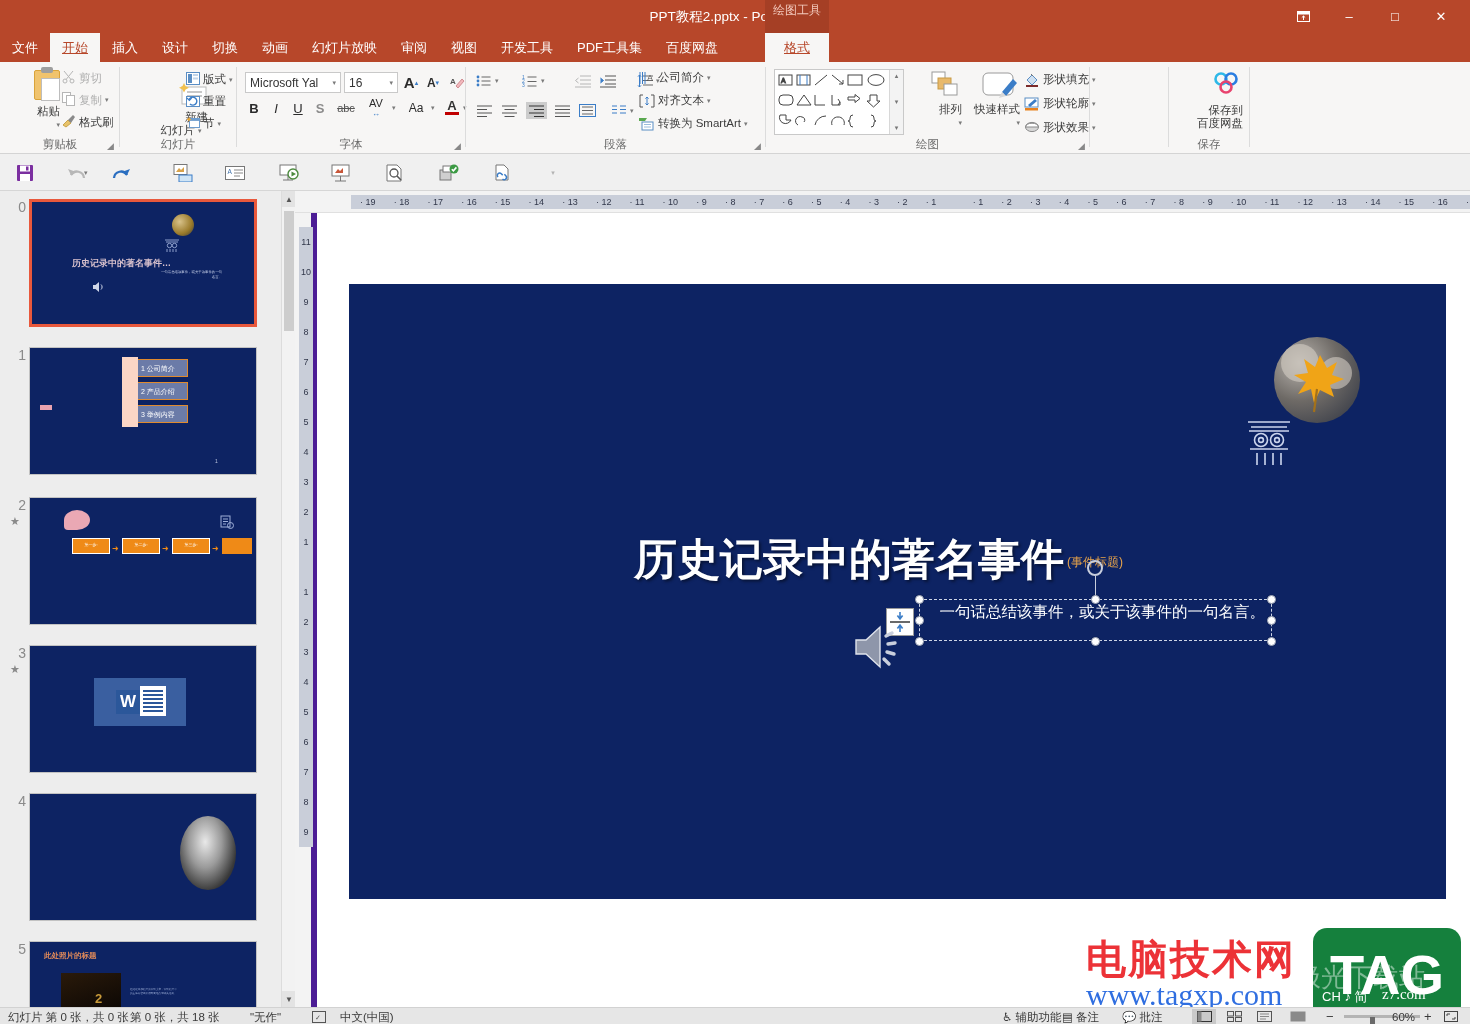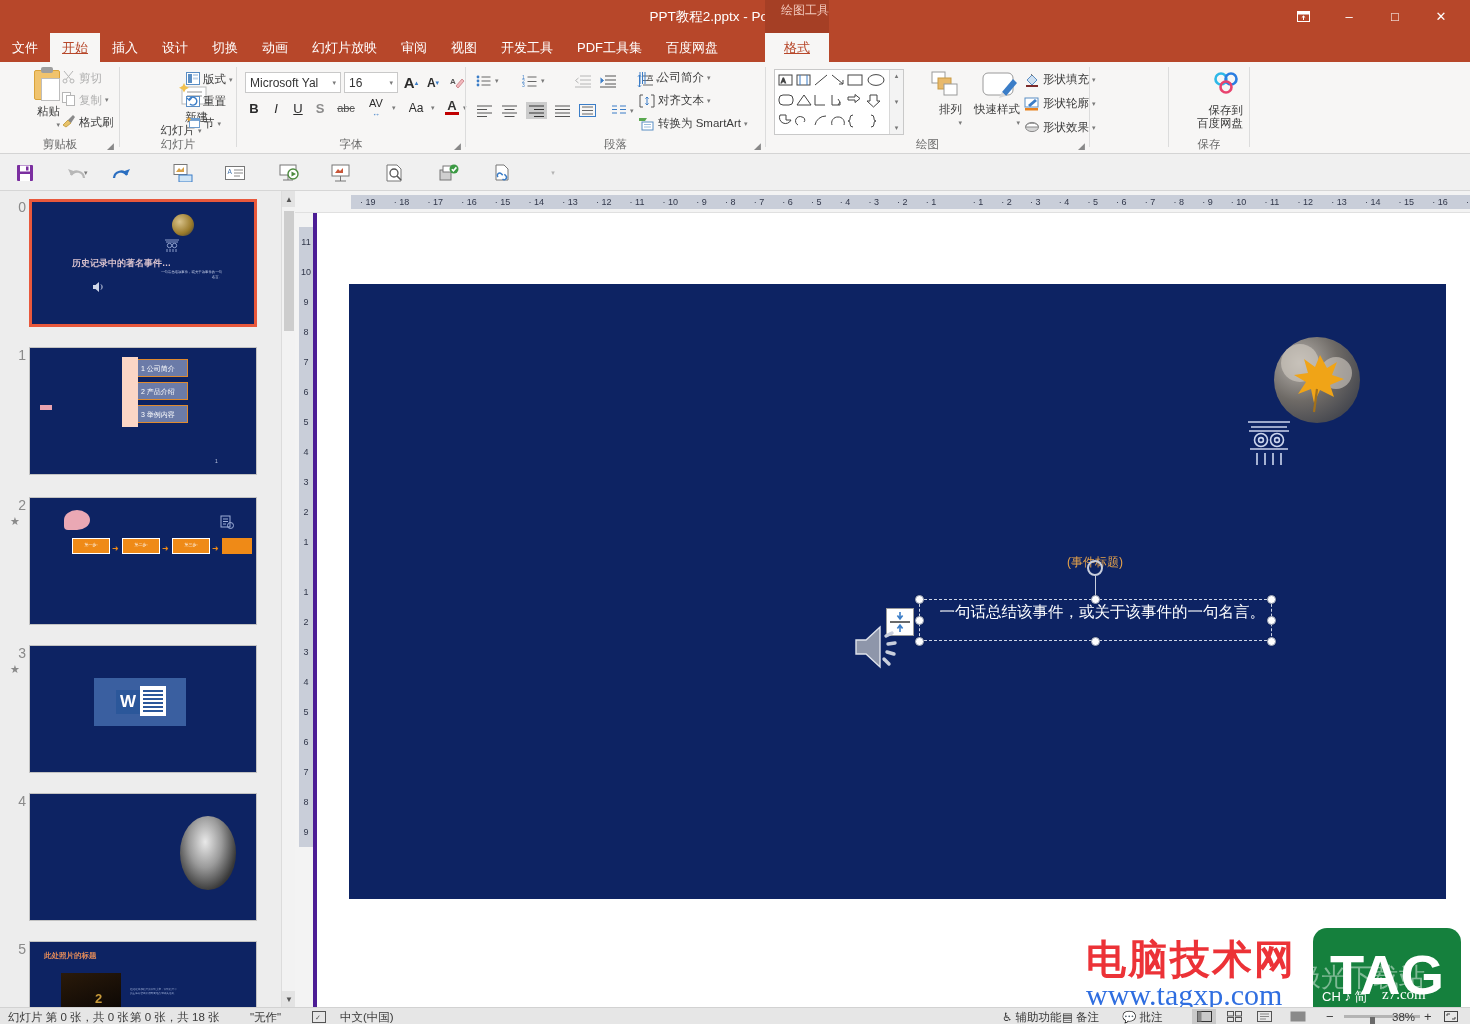--- a/index.html
+++ b/index.html
@@ -37,21 +37,21 @@
   .tab {
     height: 29px; line-height: 29px; padding: 0 12px;
     color: #fff; font-size: 13px; white-space: nowrap;
   }
   .tab.active { background: #f7f6f5; color: #b7472a; text-decoration: underline; }
   .ctxgroup {
     position: absolute; left: 765px; top: -33px; width: 64px; height: 62px;
     background: #a53f25;
   }
   .ctxgroup-label {
-    position: absolute; left: 0; top: 2px; width: 64px; text-align: right;
+    position: absolute; left: 0; top: 2px; width: 64px; text-align: center;
     font-size: 12px; color: #f3c9bd;
   }
   .ctxgroup .tab.active {
     position: absolute; left: 0; top: 33px; width: 64px; text-align: center;
     padding: 0; background: #f7f6f5; color: #b7472a;
   }
   .tellme {
     position: absolute; left: 838px; top: 33px; height: 29px; line-height: 29px;
     color: #f0cfc5; font-size: 12.5px; white-space: nowrap;
   }
@@ -175,21 +175,21 @@
     position: absolute; top: 0; left: 0; right: 0; height: 22px;
     background: #f3f3f3; border-bottom:1px solid #e0e0e0;
   }
   .hruler-inner {
     position:absolute; left:56px; top:4px; height:14px; width:1140px;
     background:#c9ced9; font-size:9px; color:#31374a;
     display:flex; align-items:center; justify-content:space-around;
   }
   .vruler {
     position: absolute; top: 22px; left: 0; width: 22px; bottom: 0;
-    background: #f3f3f3; border-right:4px solid #4c1d95;
+    background: #f3f3f3; border-right:6px solid #4c1d95;
   }
   .vruler-inner {
     position:absolute; left:4px; top:14px; width:14px; height:620px;
     background:#c9ced9; font-size:9px; color:#31374a;
     display:flex; flex-direction:column; align-items:center; justify-content:space-around;
   }
   .ruler-corner {
     position:absolute; left:0; top:0; width:22px; height:22px;
     background:#f3f3f3; font-size:9px; color:#555;
     display:flex; align-items:center; justify-content:center;
@@ -971,20 +971,21 @@
             <circle cx="17" cy="23" r="6.5"></circle>
             <circle cx="33" cy="23" r="6.5"></circle>
             <circle cx="17" cy="23" r="2.4"></circle>
             <circle cx="33" cy="23" r="2.4"></circle>
             <path d="M6 32 H44"></path>
             <path d="M13 36 V48 M21 36 V48 M29 36 V48 M37 36 V48"></path>
           </g>
         </svg>
       </div>
 
+      <div class="slide-title">历史记录中的著名事件</div>
       <div class="title-note">(事件标题)</div>
 
       <div class="rot-handle" style="left:738px; top:276px;"></div>
       <div style="position:absolute; left:746px; top:292px; width:1px; height:23px; background:#c8cedd;"></div>
 
       <div class="subtitle-box">
         <div class="subtitle-text">一句话总结该事件，或关于该事件的一句名言。</div>
       </div>
 
       <div class="handle" style="left:566px; top:311px;"></div>
@@ -1074,21 +1075,21 @@
       <svg width="16" height="11" viewBox="0 0 16 11">
           <rect x="0.5" y="0.5" width="15" height="10" fill="#8a8a8a"></rect>
         </svg>
     </div>
 
     <div class="sb-item" style="left:1326px; font-size:13px;">−</div>
     <div class="zoomslider" style="left:1344px; width:76px;">
       <div class="zoomknob" style="left:26px;"></div>
     </div>
     <div class="sb-item" style="left:1424px; font-size:13px;">+</div>
-    <div class="sb-item" style="left:1392px;">38%</div>
+    <div class="sb-item" style="left:1392px;">60%</div>
     <div class="sb-item" style="left:1444px;">
       <svg width="14" height="11" viewBox="0 0 14 11" style="vertical-align:-1px">
           <rect x="0.5" y="0.5" width="13" height="10" fill="none" stroke="#444"></rect>
           <path d="M3 3 h3 M3 3 v2 M11 8 h-3 M11 8 v-2" stroke="#444"></path>
         </svg>
     </div>
   </div>
 
 </div>
 

